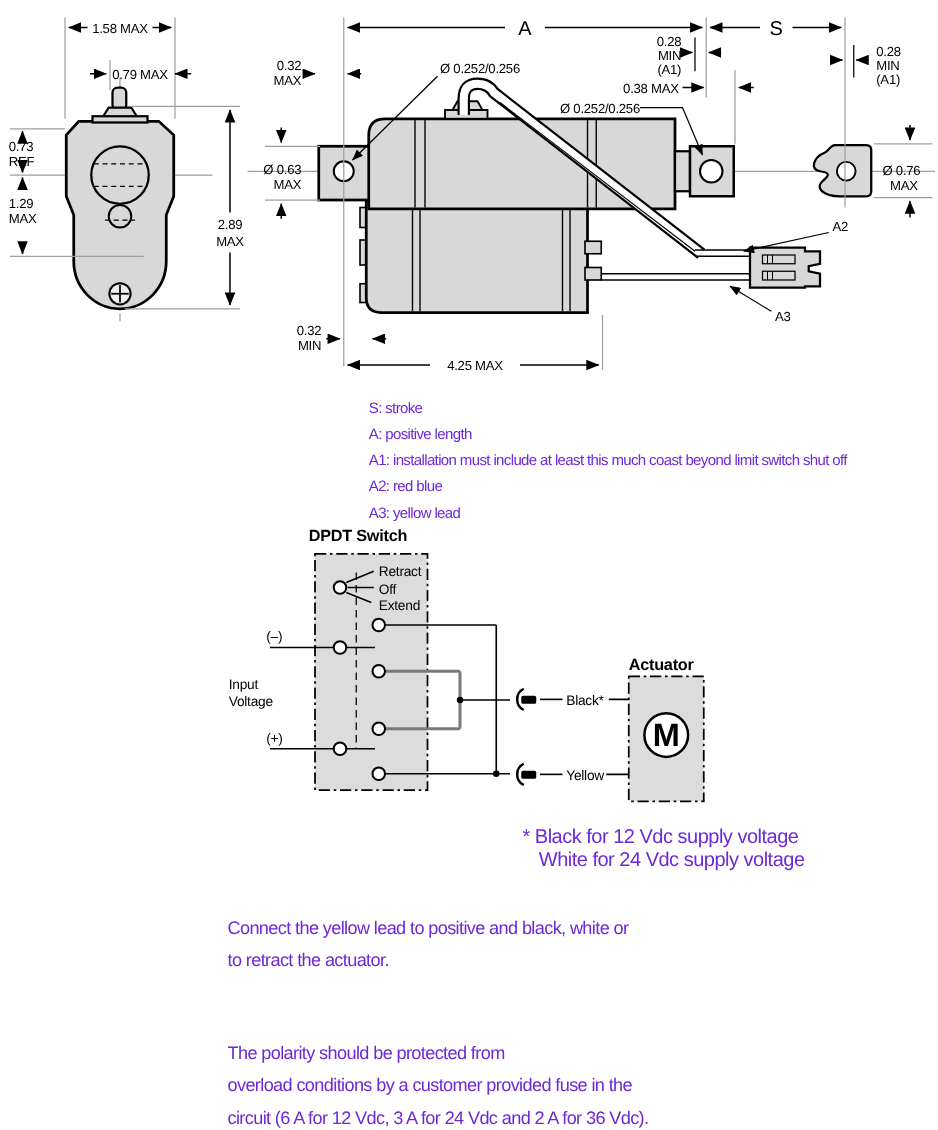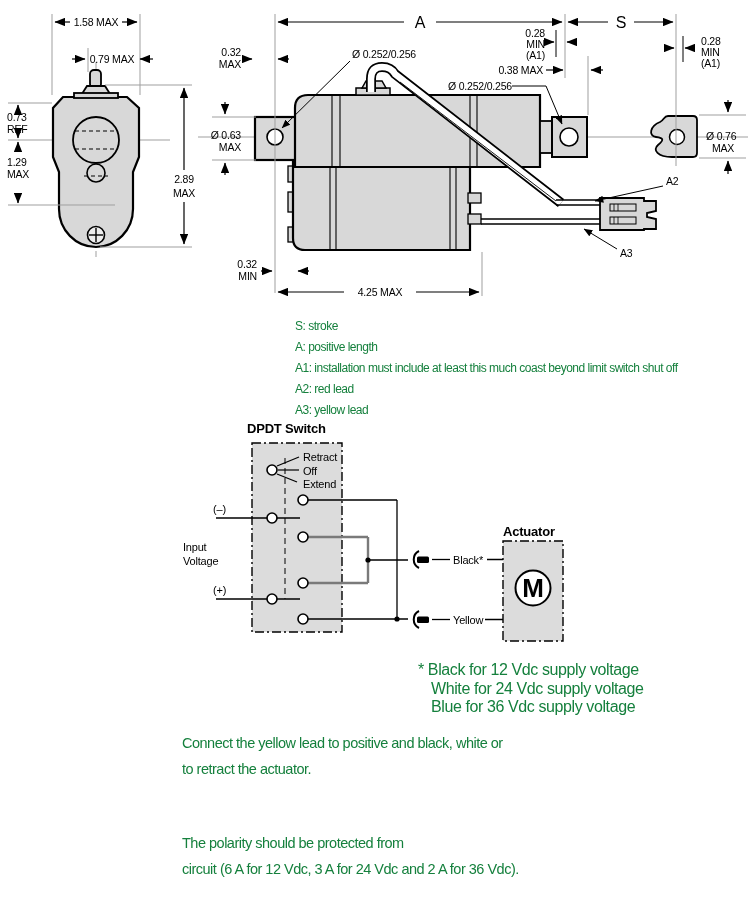--- a/index.html
+++ b/index.html
@@ -1,17 +1,17 @@
 <!DOCTYPE html>
 <html><head>
 <meta charset="utf-8">
 <style>
   html,body{margin:0;padding:0;background:#ffffff;}
   #page{position:relative;width:750px;height:904px;background:#fff;overflow:hidden;
-        font-family:"Liberation Sans",sans-serif;color:#15803d;}
+        font-family:"Liberation Sans",sans-serif;color:#6d28d9;}
   svg{position:absolute;left:0;top:0;}
   svg text{font-family:"Liberation Sans",sans-serif;fill:#000;}
   .dim{font-size:10.5px;letter-spacing:-0.2px;}
   .dimlg{font-size:16px;}
   .wlbl{font-size:11px;letter-spacing:-0.2px;}
   .wtitle{font-size:13px;font-weight:bold;letter-spacing:-0.2px;}
   .mlbl{font-size:26px;font-weight:bold;}
   .txtblock{position:absolute;white-space:nowrap;}
   #legend{left:295px;top:316px;font-size:12px;letter-spacing:-0.5px;line-height:21px;}
   #footnote{left:418px;top:661px;font-size:16px;letter-spacing:-0.4px;line-height:18.5px;}
@@ -270,33 +270,33 @@
     <rect x="503" y="541" width="60" height="100" fill="#dcdcdc" stroke="#000" stroke-width="1.4" stroke-dasharray="9 3 2 3"></rect>
     <circle cx="533" cy="588" r="17.5" fill="#fff" stroke="#000" stroke-width="2"></circle>
     <text x="533" y="597" text-anchor="middle" class="mlbl">M</text>
   </g>
 </svg>
 
 <div id="legend" class="txtblock">
   <div>S: stroke</div>
   <div>A: positive length</div>
   <div>A1: installation must include at least this much coast beyond limit switch shut off</div>
-  <div>A2: red lead</div>
+  <div>A2: red blue</div>
   <div>A3: yellow lead</div>
 </div>
 
 <div id="footnote" class="txtblock">
   <div>* Black for 12 Vdc supply voltage</div>
   <div class="ind">White for 24 Vdc supply voltage</div>
-  <div class="ind">Blue for 36 Vdc supply voltage</div>
 </div>
 
 <div id="para1" class="txtblock para">
   <div>Connect the yellow lead to positive and black, white or</div>
   <div>to retract the actuator.</div>
 </div>
 
 <div id="para2" class="txtblock para">
   <div>The polarity should be protected from</div>
+  <div>overload conditions by a customer provided fuse in the</div>
   <div>circuit (6 A for 12 Vdc, 3 A for 24 Vdc and 2 A for 36 Vdc).</div>
 </div>
 
 </div>
 
 </body></html>

